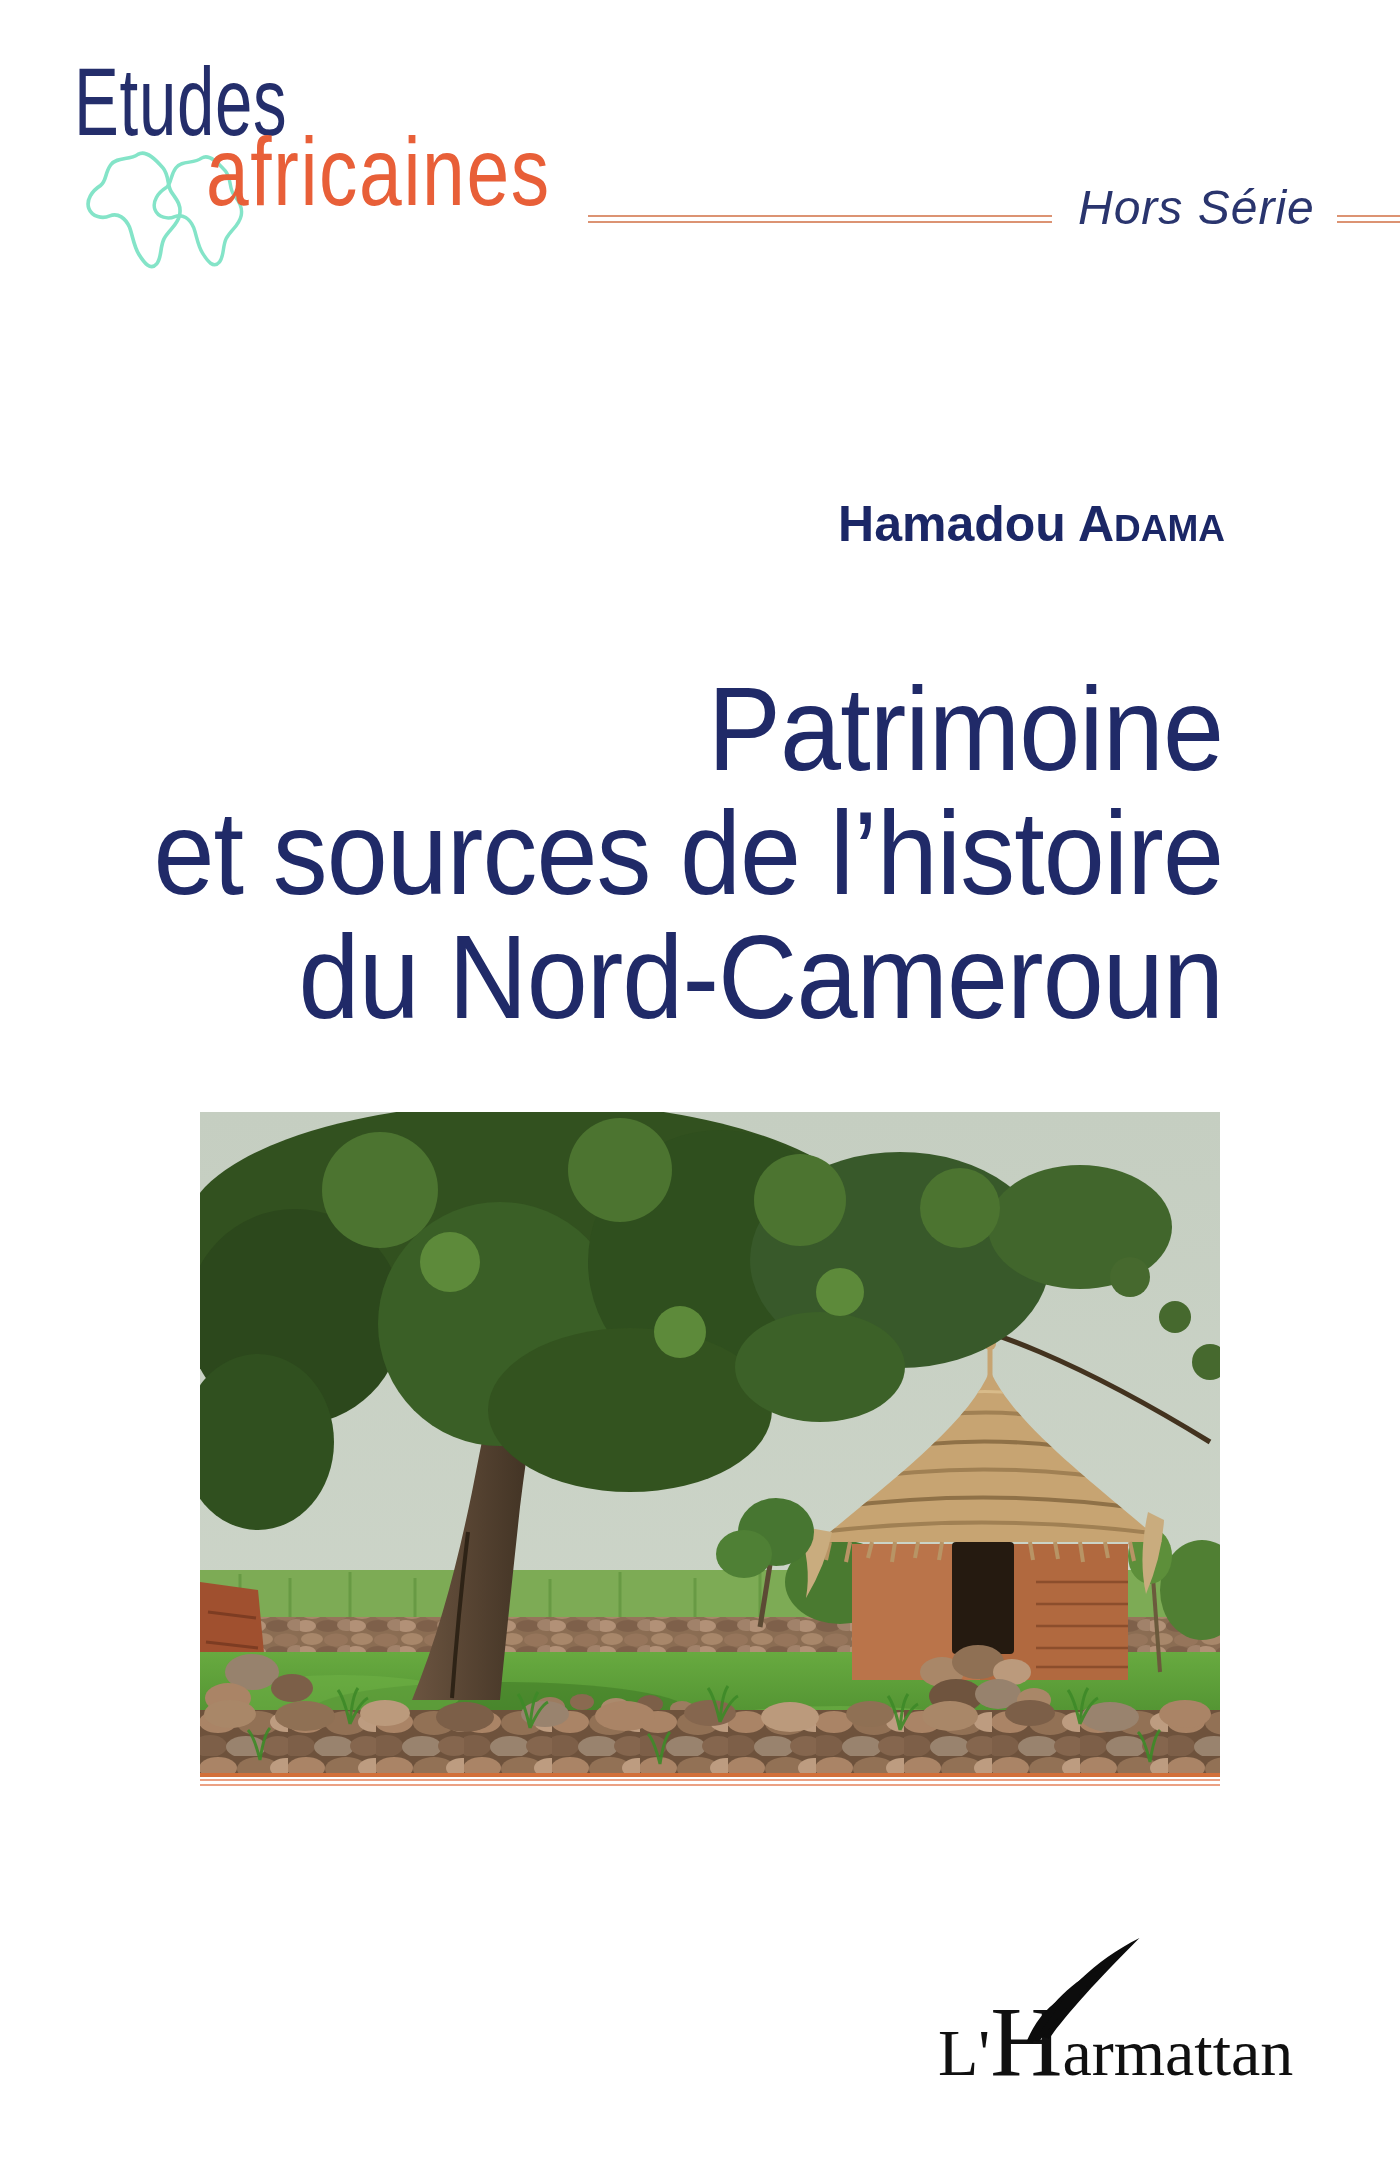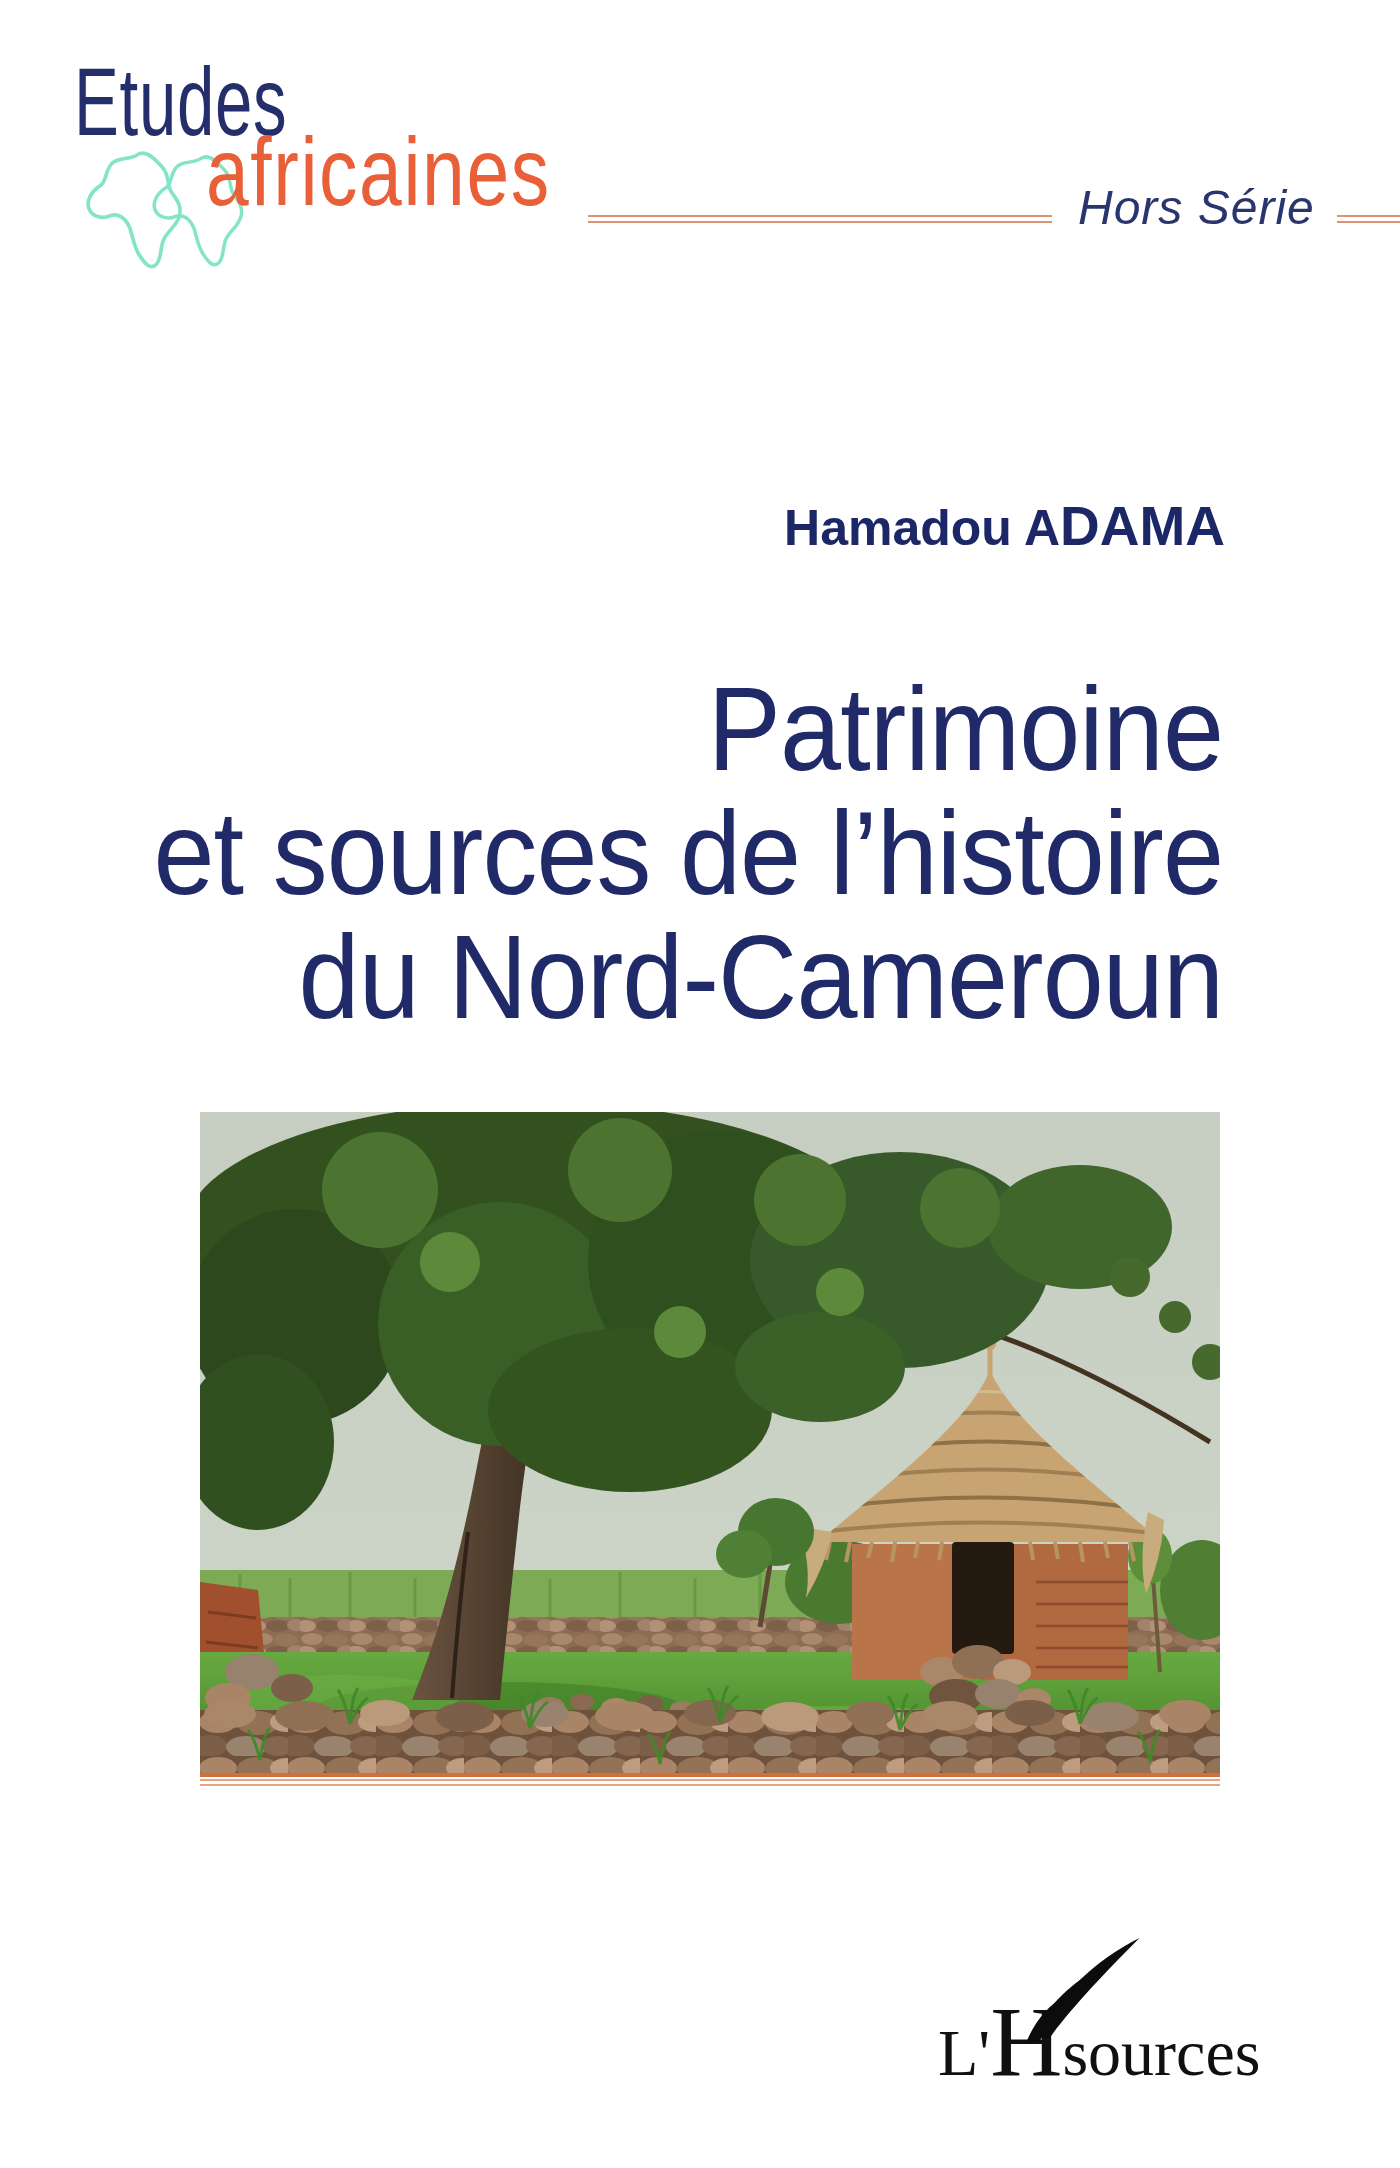--- a/index.html
+++ b/index.html
@@ -36,21 +36,21 @@
     position:absolute;left:1078px;top:184px;
     font-size:48px;line-height:1;font-style:italic;
     color:#2a356e;white-space:nowrap;letter-spacing:1px;
   }
   
   .author{
     position:absolute;right:175px;top:499px;
     font-weight:700;color:#1b2766;
     font-size:50px;line-height:1;white-space:nowrap;
   }
-  .author .sc{font-size:55px;text-align:right;}
+  .author .sc{font-size:37px;text-align:right;}
   
   .title{
     position:absolute;right:177px;top:667px;
     text-align:right;color:#202a68;
     font-size:118px;line-height:124px;font-weight:400;
     transform:scaleX(.93);transform-origin:right top;
     white-space:nowrap;letter-spacing:-1px;
   }
   
   .photo{
@@ -299,16 +299,16 @@
   <div class="photo-underline"></div>
 
   <div class="publisher">
     <svg class="feather" viewBox="0 0 120 105" aria-hidden="true">
       <g fill="#0c0c0c">
         <path d="M14,96 C36,56 68,24 112,2 C78,36 44,72 24,100 Z"></path>
         <path d="M6,100 C22,70 44,44 78,30 C52,60 28,84 14,103 Z"></path>
         <path d="M2,103 C10,84 22,68 40,58 C26,80 14,94 8,104 Z"></path>
       </g>
     </svg>
-    <span>L'</span><span class="h-big">H</span><span>sources</span>
+    <span>L'</span><span class="h-big">H</span><span>armattan</span>
   </div>
 
 </div>
 
 </body></html>

